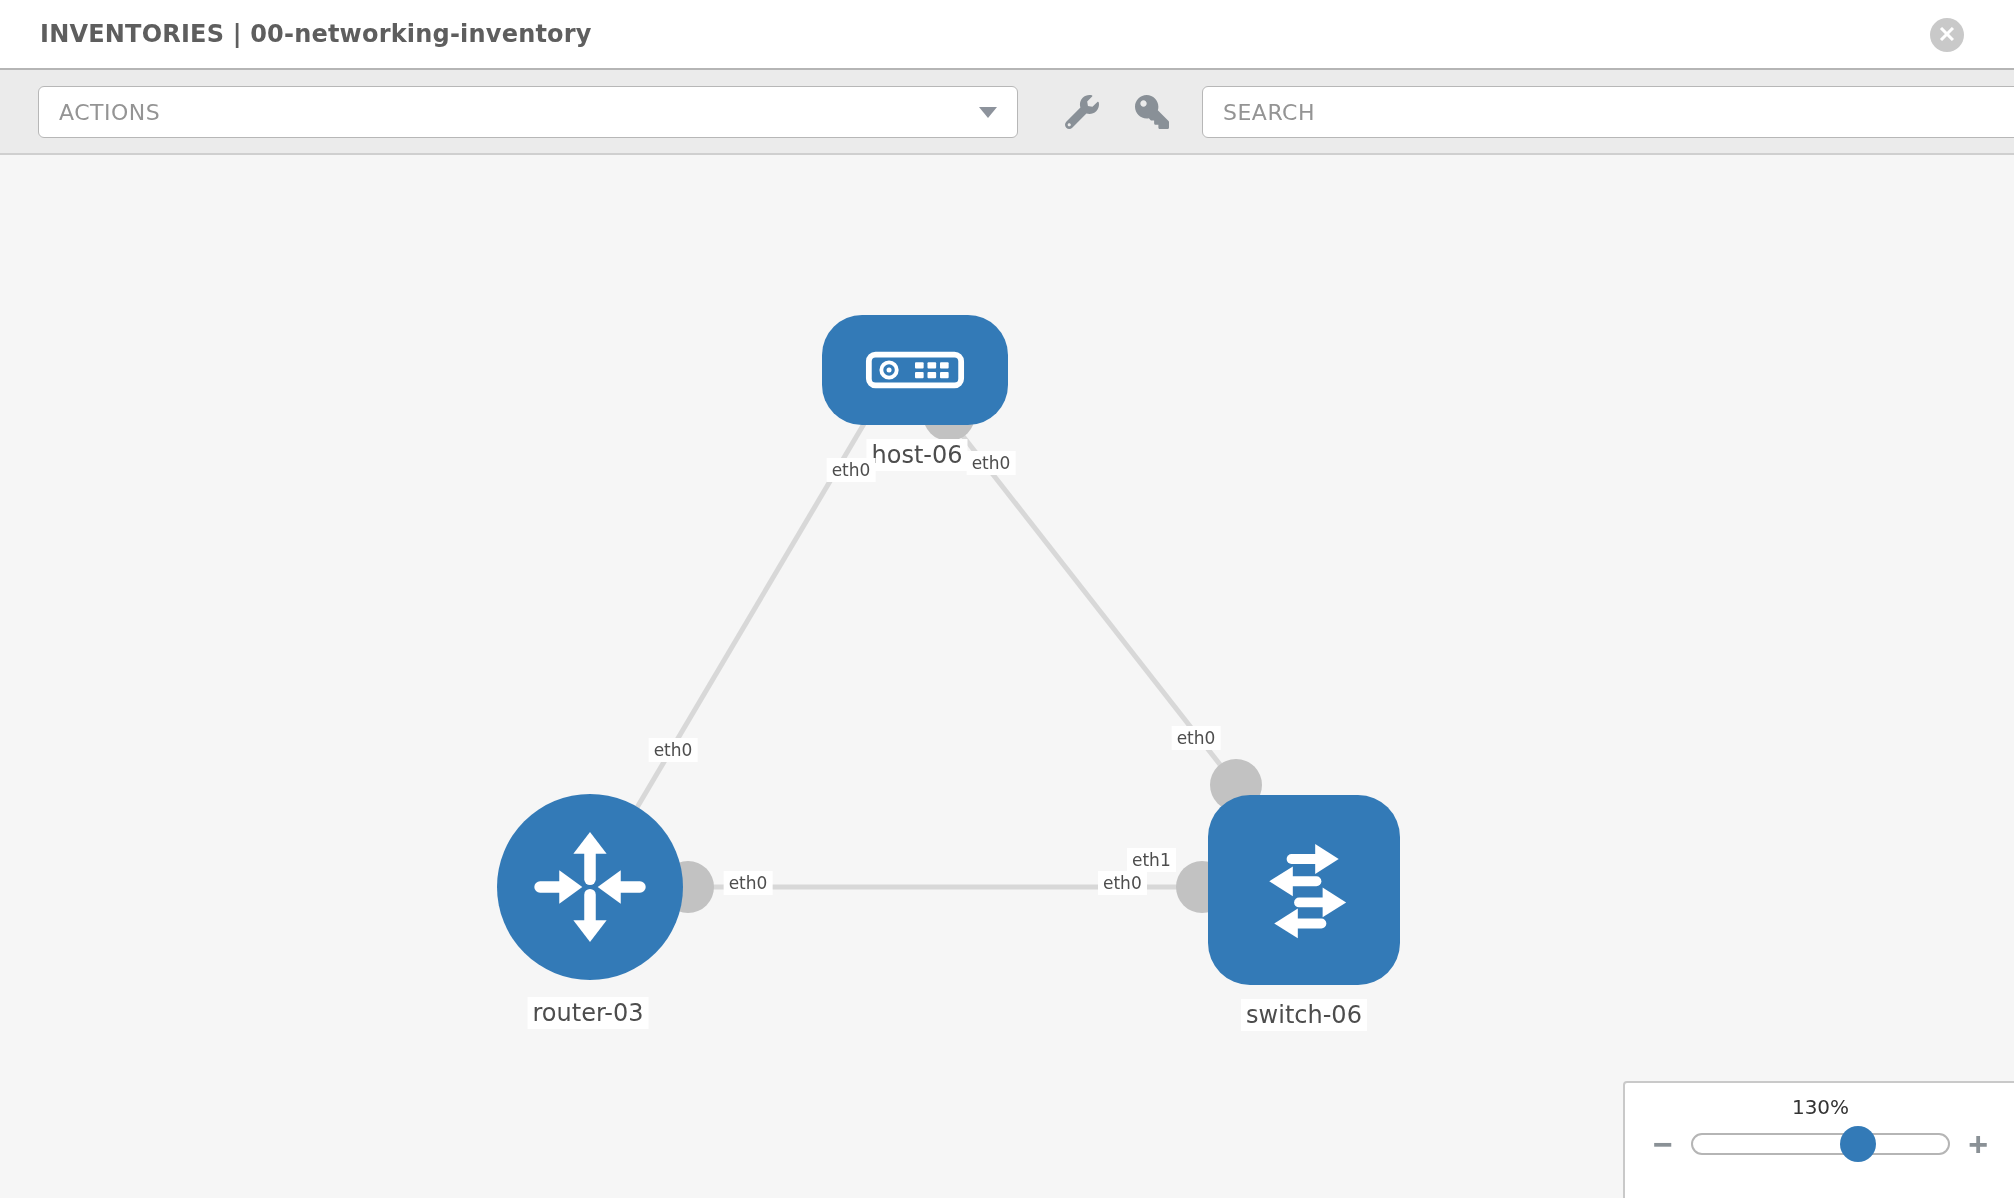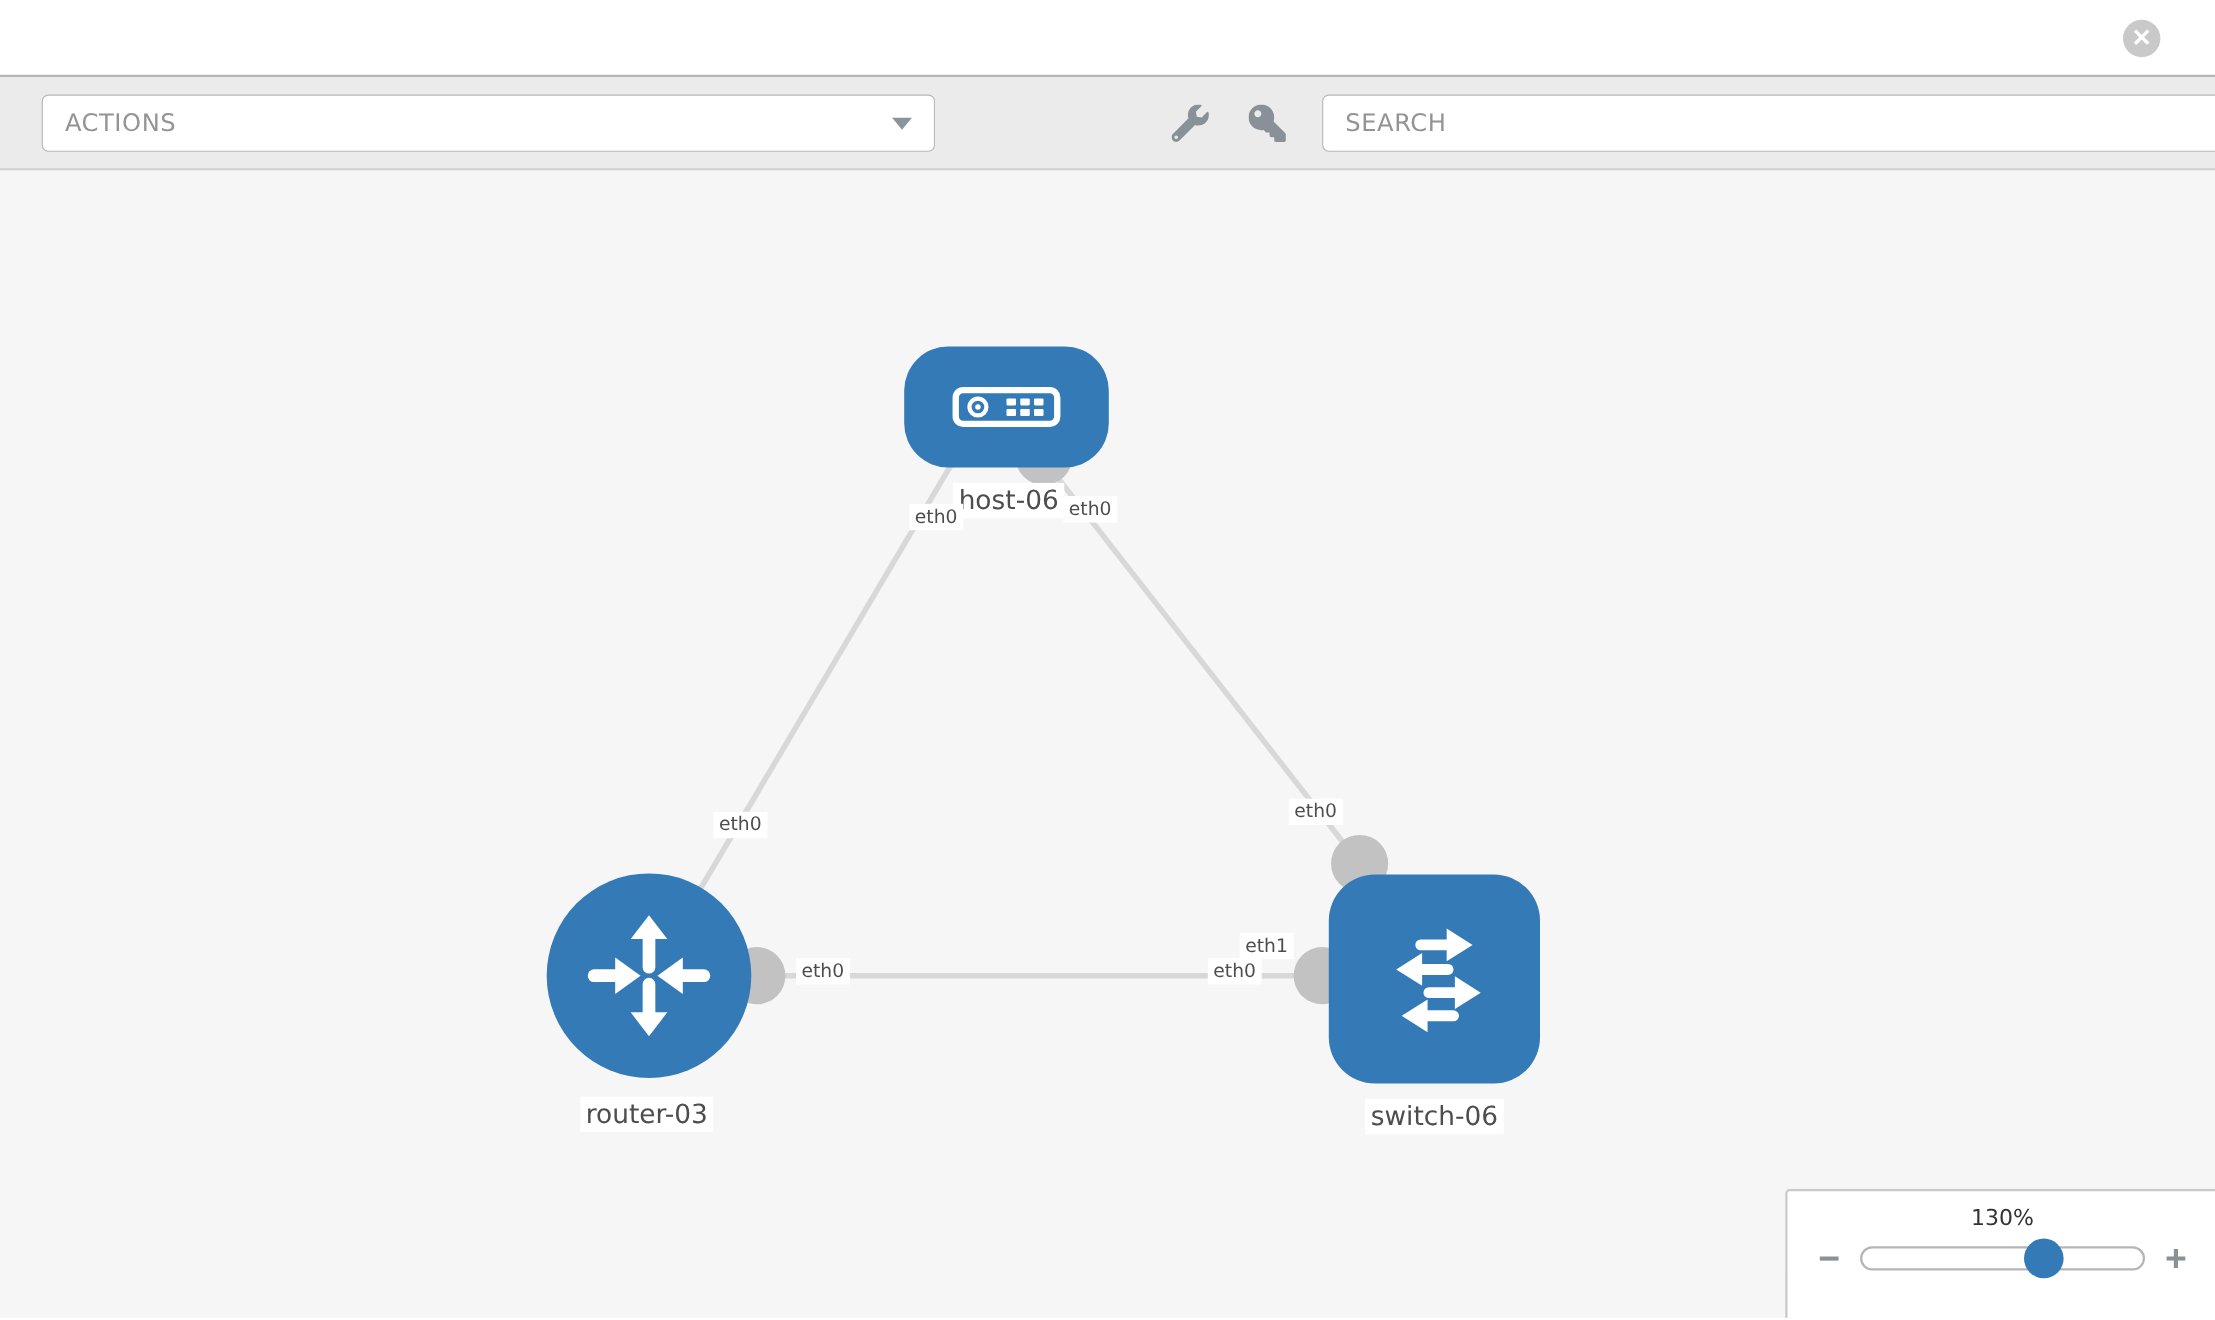--- a/index.html
+++ b/index.html
@@ -16,21 +16,21 @@
   .close-btn span { color:#fff; font-size:22px; font-weight:bold; line-height:1; }
 
   
   .toolbar { position:relative; height:85px; background:#ebebeb; border-bottom:2px solid #cfcfcf; }
   .select-box { position:absolute; top:16px; height:52px; background:#fff;
     border:1px solid #b7b7b7; border-radius:6px; display:flex; align-items:center;
     padding:0 20px; cursor:pointer; }
   .select-box .lbl { font-size:22px; color:#949494; letter-spacing:0.5px; flex:1; }
   .caret { width:0; height:0; border-left:9px solid transparent;
     border-right:9px solid transparent; border-top:11px solid #8d939c; margin-left:12px; }
-  .actions-box { left:38px; width:812px; }
+  .actions-box { left:38px; width:980px; }
   .search-box { left:1202px; width:940px; }
   .tool-icon { position:absolute; top:24px; width:38px; height:38px; border:none;
     background:transparent; cursor:pointer; padding:0; }
   .tool-icon svg { width:34px; height:34px; fill:#899097; }
   .wrench-btn { left:1063px; }
   .key-btn { left:1133px; }
 
   
   .canvas { position:relative; height:1043px; background:#f6f6f6; overflow:hidden; }
   .links-layer { position:absolute; left:0; top:0; }
@@ -56,20 +56,21 @@
     font-weight:bold; color:#8a9196; line-height:1; padding:0 2px; }
   .zoom-track { position:relative; flex:1; height:22px; margin:0 16px;
     border:2px solid #b5b5b5; border-radius:12px; background:#fff; cursor:pointer; }
   .zoom-handle { position:absolute; left:64.5%; top:50%; transform:translate(-50%,-50%);
     width:36px; height:36px; border-radius:50%; background:#337ab7; cursor:grab; }
 </style>
 </head>
 <body>
 
 <div class="header">
+  <div class="title">INVENTORIES | 00-networking-inventory</div>
   <button class="close-btn">
     <span>✕</span>
   </button>
 </div>
 
 <div class="toolbar">
   <div class="select-box actions-box">
     <span class="lbl">ACTIONS</span>
     <span class="caret"></span>
   </div>

